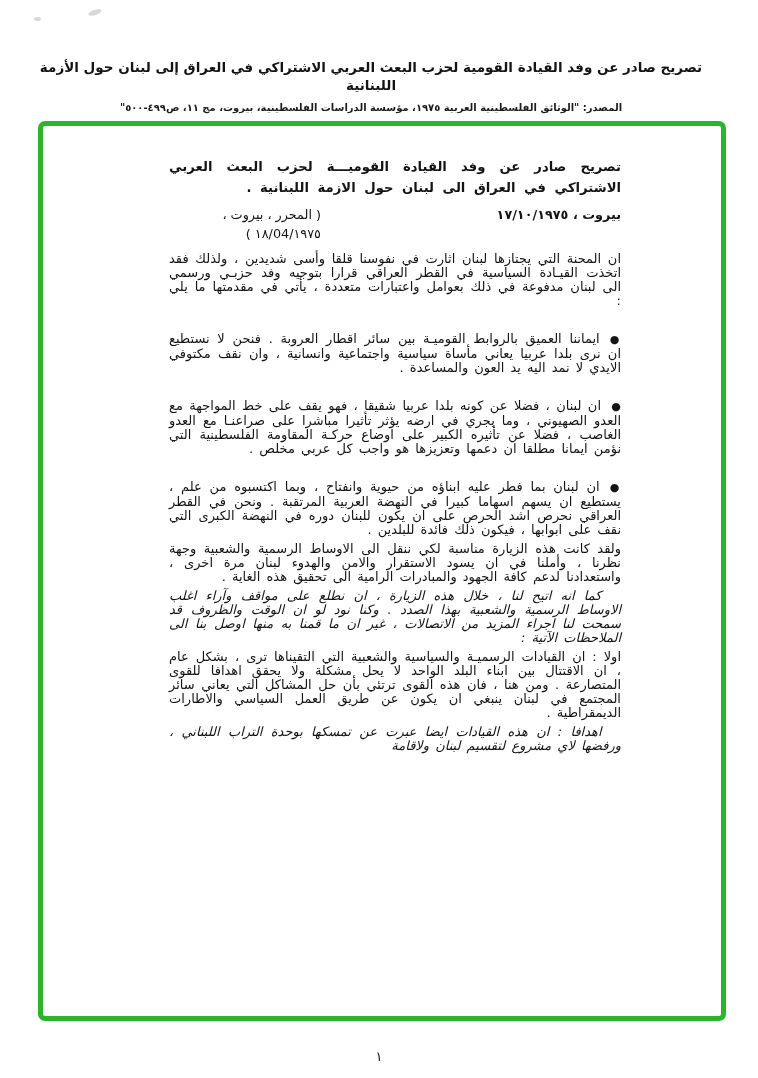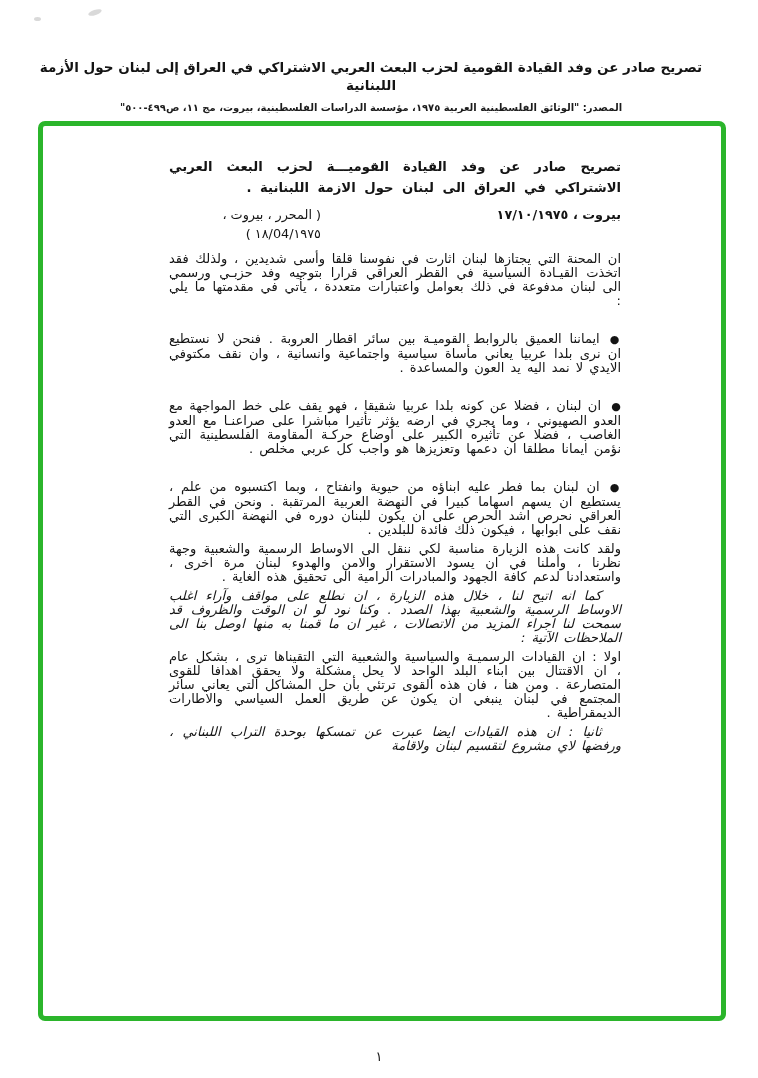--- a/index.html
+++ b/index.html
@@ -95,21 +95,21 @@
       </div>
 
       <div id="paragraphs">
           <p class="para">ان المحنة التي يجتازها لبنان اثارت في نفوسنا قلقا وأسى شديدين ، ولذلك فقد اتخذت القيـادة السياسية في القطر العراقي قرارا بتوجيه وفد حزبـي ورسمي الى لبنان مدفوعة في ذلك بعوامل واعتبارات متعددة ، يأتي في مقدمتها ما يلي :</p>
           <p class="para bullet"><span class="bullet-glyph">●</span> ايماننا العميق بالروابط القوميـة بين سائر اقطار العروبة . فنحن لا نستطيع ان نرى بلدا عربيا يعاني مأساة سياسية واجتماعية وانسانية ، وان نقف مكتوفي الايدي لا نمد اليه يد العون والمساعدة .</p>
           <p class="para bullet"><span class="bullet-glyph">●</span> ان لبنان ، فضلا عن كونه بلدا عربيا شقيقا ، فهو يقف على خط المواجهة مع العدو الصهيوني ، وما يجري في ارضه يؤثر تأثيرا مباشرا على صراعنـا مع العدو الغاصب ، فضلا عن تأثيره الكبير على اوضاع حركـة المقاومة الفلسطينية التي نؤمن ايمانا مطلقا ان دعمها وتعزيزها هو واجب كل عربي مخلص .</p>
           <p class="para bullet"><span class="bullet-glyph">●</span> ان لبنان بما فطر عليه ابناؤه من حيوية وانفتاح ، وبما اكتسبوه من علم ، يستطيع ان يسهم اسهاما كبيرا في النهضة العربية المرتقبة . ونحن في القطر العراقي نحرص اشد الحرص على ان يكون للبنان دوره في النهضة الكبرى التي نقف على ابوابها ، فيكون ذلك فائدة للبلدين .</p>
           <p class="para">ولقد كانت هذه الزيارة مناسبة لكي ننقل الى الاوساط الرسمية والشعبية وجهة نظرنا ، وأملنا في ان يسود الاستقرار والامن والهدوء لبنان مرة اخرى ، واستعدادنا لدعم كافة الجهود والمبادرات الرامية الى تحقيق هذه الغاية .</p>
           <p class="para indent">كما انه اتيح لنا ، خلال هذه الزيارة ، ان نطلع على مواقف وآراء اغلب الاوساط الرسمية والشعبية بهذا الصدد . وكنا نود لو ان الوقت والظروف قد سمحت لنا اجراء المزيد من الاتصالات ، غير ان ما قمنا به منها اوصل بنا الى الملاحظات الآتية :</p>
           <p class="para">اولا : ان القيادات الرسميـة والسياسية والشعبية التي التقيناها ترى ، بشكل عام ، ان الاقتتال بين ابناء البلد الواحد لا يحل مشكلة ولا يحقق اهدافا للقوى المتصارعة . ومن هنا ، فان هذه القوى ترتئي بأن حل المشاكل التي يعاني سائر المجتمع في لبنان ينبغي ان يكون عن طريق العمل السياسي والاطارات الديمقراطية .</p>
-          <p class="para indent">ثانيا : ان هذه القيادات ايضا عبرت عن تمسكها بوحدة التراب اللبناني ، ورفضها لاي مشروع لتقسيم لبنان ولاقامة</p>
+          <p class="para indent">اهدافا : ان هذه القيادات ايضا عبرت عن تمسكها بوحدة التراب اللبناني ، ورفضها لاي مشروع لتقسيم لبنان ولاقامة</p>
         </div>
 
     </div>
   </div>
 
   <div class="page-number">١</div>
 
 </div>
 
 </body></html>

